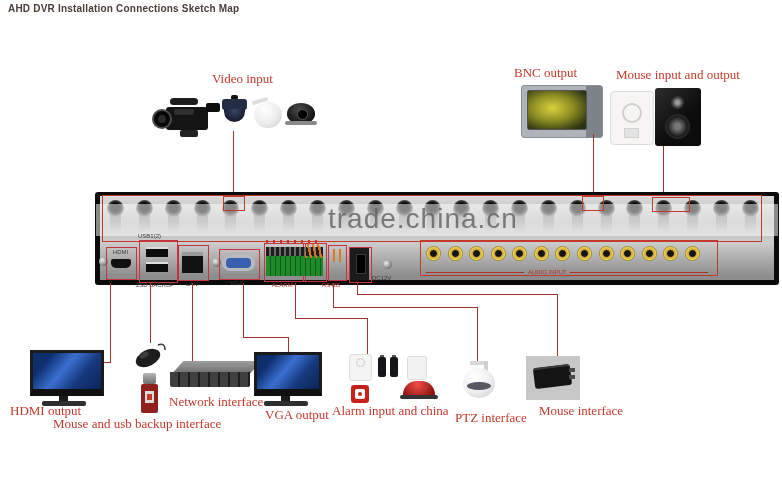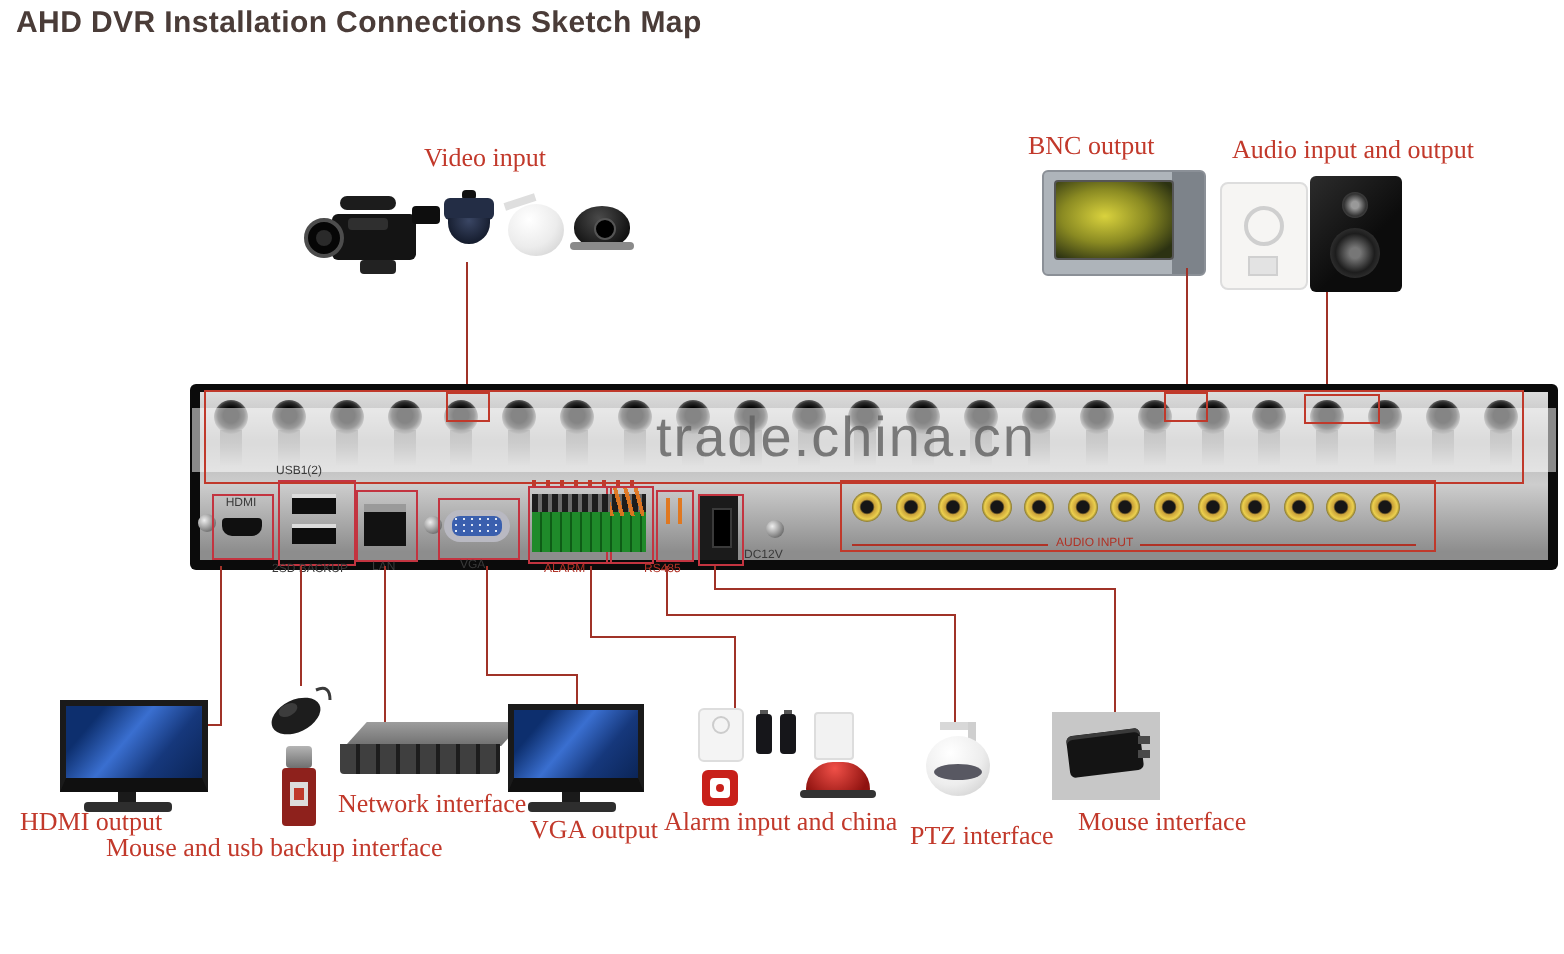--- a/index.html
+++ b/index.html
@@ -1,21 +1,21 @@
 <!DOCTYPE html>
 <html><head>
 <meta charset="utf-8">
 <style>
   html,body{margin:0;padding:0;background:#fff;}
   #canvas{position:relative;width:782px;height:477px;background:#ffffff;overflow:hidden;
           font-family:"Liberation Sans",sans-serif;}
   .abs{position:absolute;}
 
   
-  .title{left:8px;top:3px;font-size:15px;font-weight:bold;color:#4a3c38;letter-spacing:.2px;}
+  .title{left:8px;top:3px;font-size:10px;font-weight:bold;color:#4a3c38;letter-spacing:.2px;}
   .rlabel{font-family:"Liberation Serif",serif;font-size:13px;color:#c2392b;white-space:nowrap;}
   .lab-video{left:212px;top:71px;width:88px;}
   .lab-bnc{left:514px;top:65px;}
   .lab-audio{left:616px;top:67px;}
   .lab-hdmi{left:10px;top:403px;}
   .lab-mouse{left:53px;top:416px;}
   .lab-net{left:169px;top:394px;}
   .lab-vga{left:262px;top:407px;width:70px;text-align:center;}
   .lab-alarm{left:332px;top:403px;}
   .lab-ptz{left:455px;top:410px;}
@@ -141,21 +141,21 @@
 </style>
 </head>
 <body>
 
 <div id="canvas">
 
   <div class="abs title">AHD DVR Installation Connections Sketch Map</div>
 
   <div class="abs rlabel lab-video">Video input</div>
   <div class="abs rlabel lab-bnc">BNC output</div>
-  <div class="abs rlabel lab-audio">Audio input and output</div>
+  <div class="abs rlabel lab-audio">Mouse input and output</div>
 
   <div class="abs camcorder">
     <svg width="72" height="52" viewBox="0 0 72 52">
       <rect x="20" y="8" width="28" height="7" rx="3.5" fill="#1c1c1c"></rect>
       <rect x="16" y="17" width="42" height="23" rx="3" fill="#141414"></rect>
       <circle cx="12" cy="29" r="9" fill="#060606" stroke="#4d4d4d" stroke-width="2"></circle>
       <circle cx="12" cy="29" r="4" fill="#2a2a2a"></circle>
       <rect x="56" y="13" width="14" height="9" rx="2" fill="#0e0e0e"></rect>
       <rect x="30" y="40" width="18" height="7" rx="2" fill="#222"></rect>
       <rect x="24" y="19" width="20" height="6" rx="2" fill="#2f2f2f"></rect>

